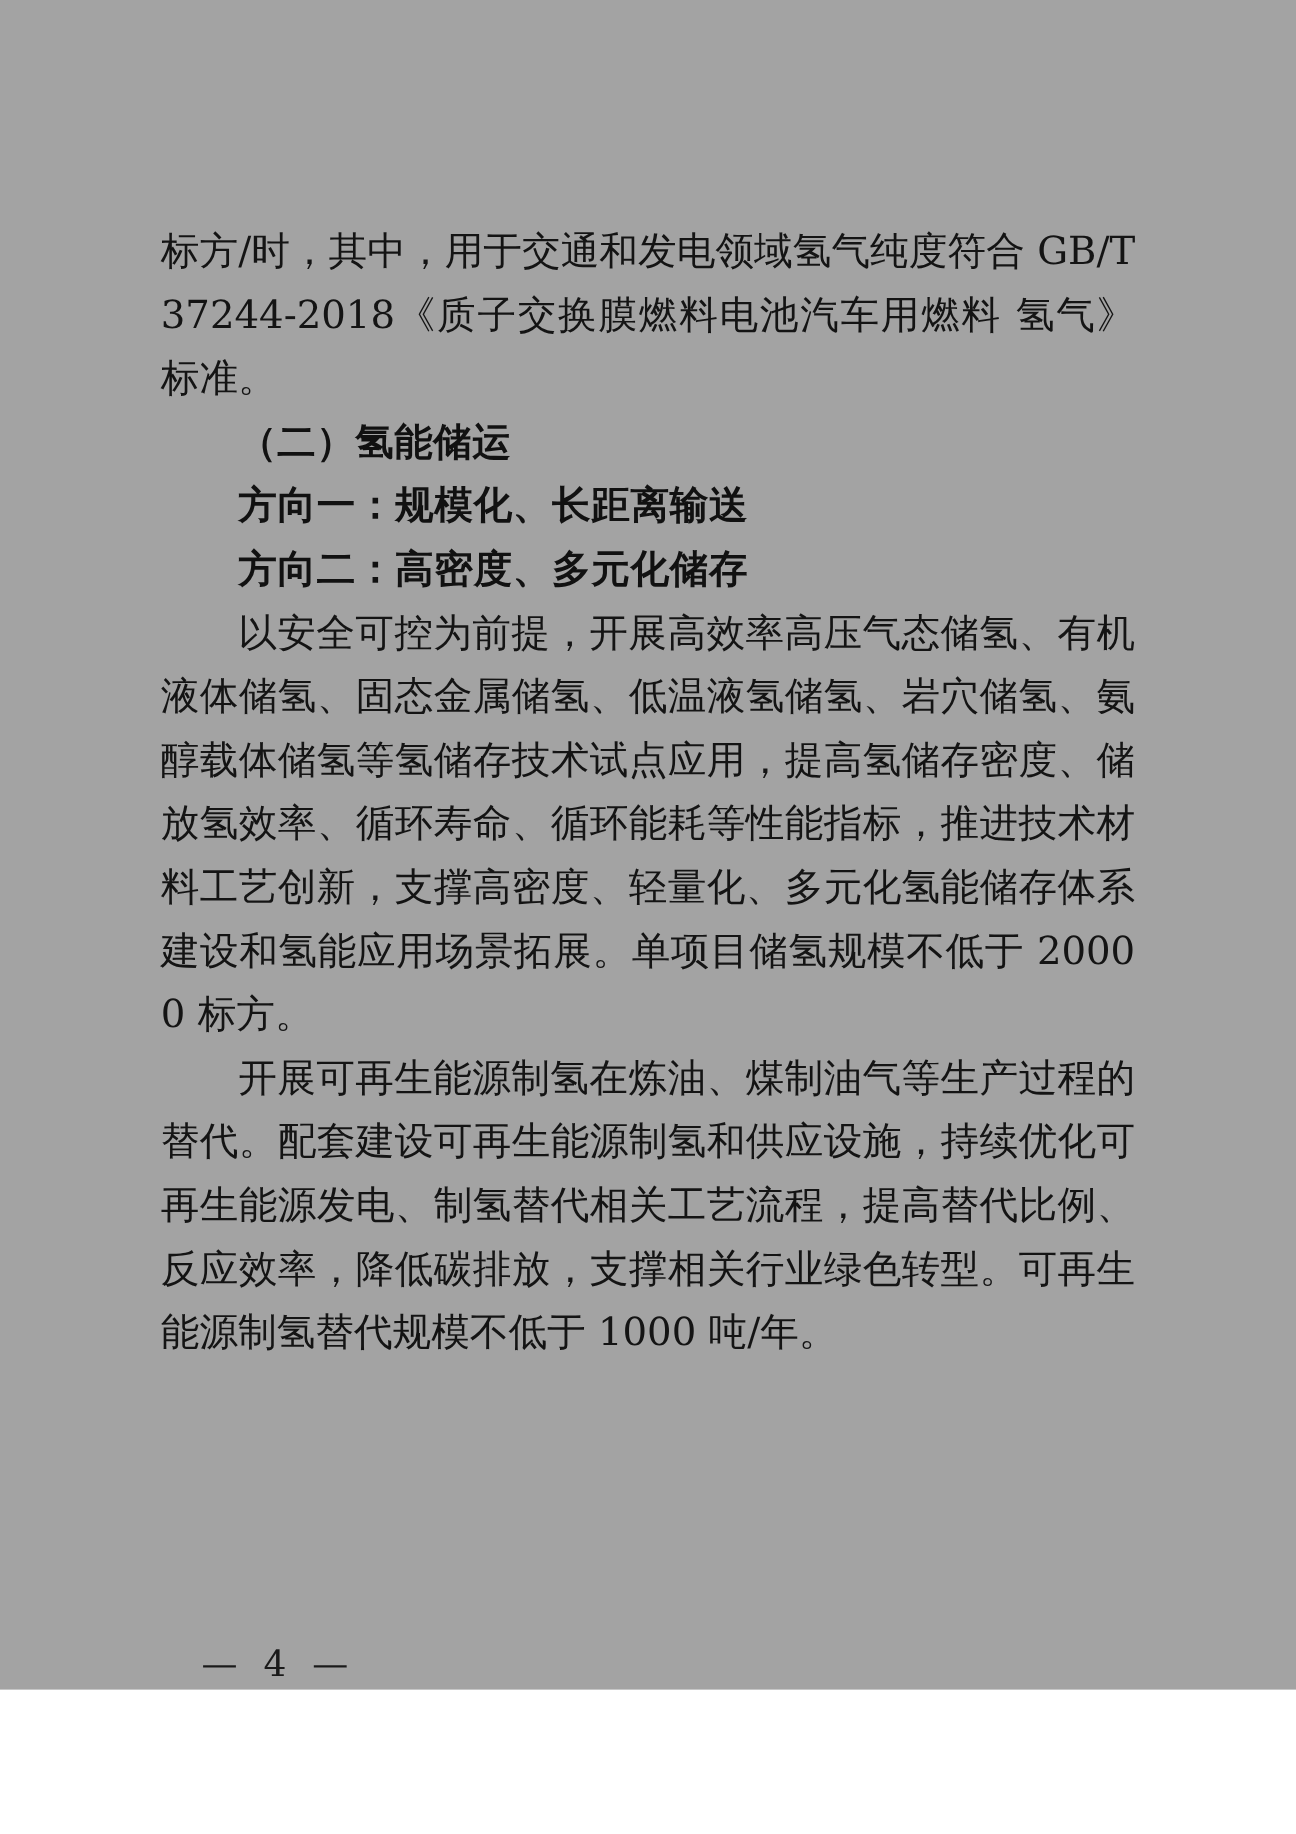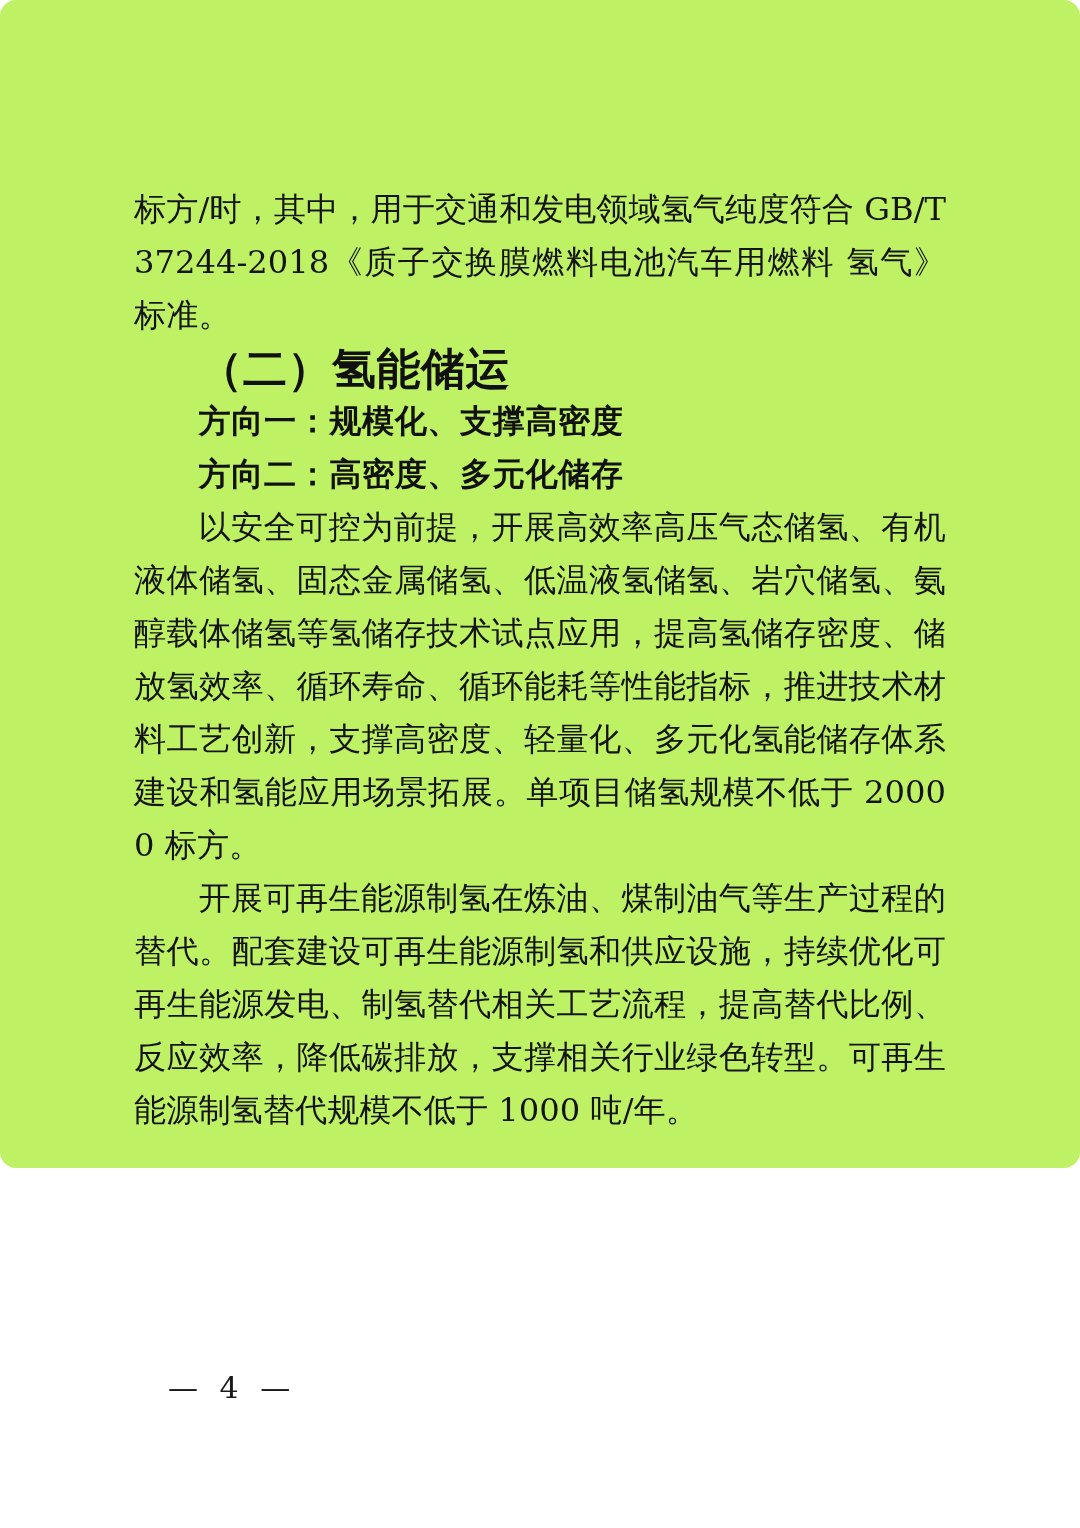--- a/index.html
+++ b/index.html
@@ -15,23 +15,22 @@
     -webkit-font-smoothing: antialiased;
     position: relative;
     overflow: hidden;
   }
 
   .page {
     position: absolute;
     top: 0;
     left: 0;
     width: 1080px;
-    height: 1168px;
-    background: #bef264;
-    border-radius: 16px;
+    height: 1408px;
+    background: #a3a3a3;
   }
 
   .content {
     position: absolute;
     left: 134px;
     top: 183px;
     width: 812px;
   }
 
   
@@ -48,21 +47,21 @@
     font-weight: 400;
   }
 
   
   .para.no-indent {
     text-indent: 0;
   }
 
   
   .heading-section {
-    font-size: 44px;
+    font-size: 32px;
     line-height: 53px;
     margin: 0;
     text-indent: 64.5px;
     font-weight: 700;
     color: #111111;
     font-family: "DejaVu Sans", "Liberation Sans", sans-serif;
     letter-spacing: 0.5px;
   }
 
   
@@ -92,21 +91,21 @@
 <body>
 
 <div class="page">
 
   <div class="content">
 
     <p class="para no-indent">标方/时，其中，用于交通和发电领域氢气纯度符合 GB/T 37244-2018《质子交换膜燃料电池汽车用燃料 氢气》标准。</p>
 
     <h2 class="heading-section">（二）氢能储运</h2>
 
-    <h3 class="heading-direction">方向一：规模化、支撑高密度</h3>
+    <h3 class="heading-direction">方向一：规模化、长距离输送</h3>
 
 
     <h3 class="heading-direction">方向二：高密度、多元化储存</h3>
 
     <p class="para">以安全可控为前提，开展高效率高压气态储氢、有机液体储氢、固态金属储氢、低温液氢储氢、岩穴储氢、氨醇载体储氢等氢储存技术试点应用，提高氢储存密度、储放氢效率、循环寿命、循环能耗等性能指标，推进技术材料工艺创新，支撑高密度、轻量化、多元化氢能储存体系建设和氢能应用场景拓展。单项目储氢规模不低于 20000 标方。</p>
 
 
 
     <p class="para">开展可再生能源制氢在炼油、煤制油气等生产过程的替代。配套建设可再生能源制氢和供应设施，持续优化可再生能源发电、制氢替代相关工艺流程，提高替代比例、反应效率，降低碳排放，支撑相关行业绿色转型。可再生能源制氢替代规模不低于 1000 吨/年。</p>
 

